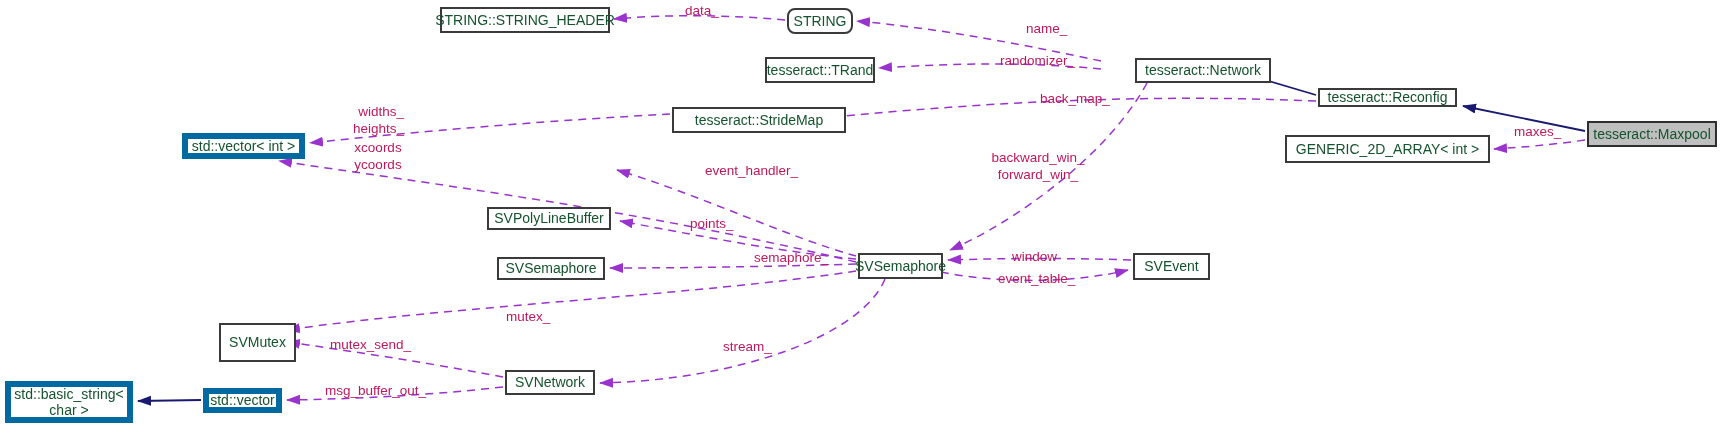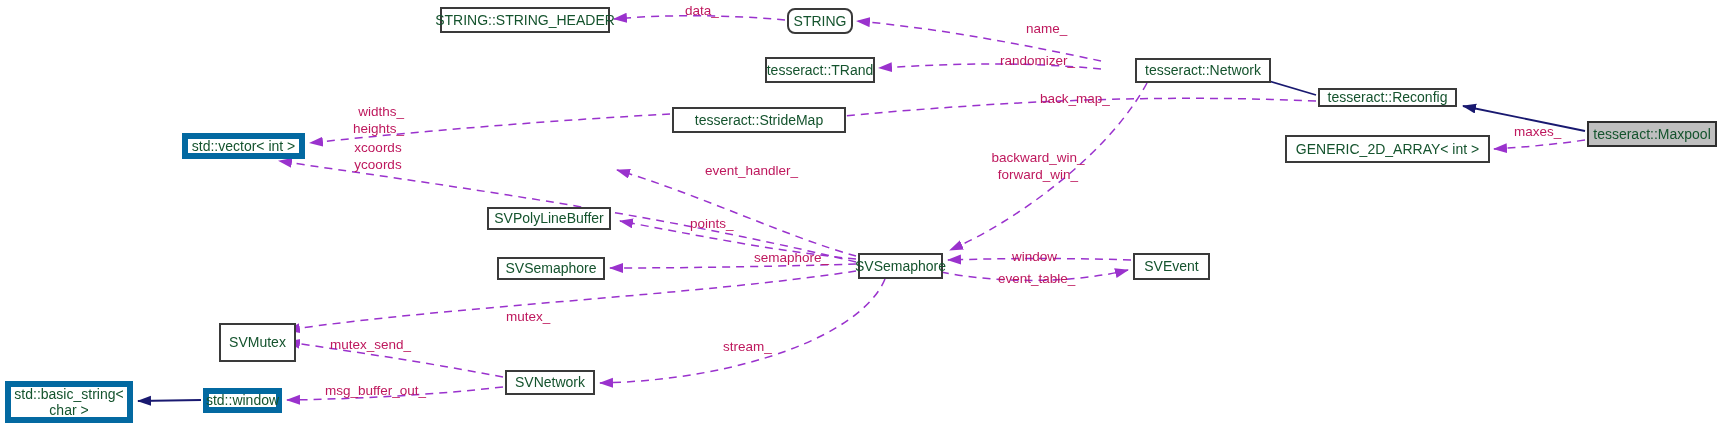--- a/index.html
+++ b/index.html
@@ -71,21 +71,21 @@
   <div class="node highlight" style="left:1587px;top:121px;width:130px;height:26px;">tesseract::Maxpool</div>
   <div class="node" style="left:1285px;top:135px;width:205px;height:28px;">GENERIC_2D_ARRAY&lt; int &gt;</div>
   <div class="node external" style="left:182px;top:133px;width:123px;height:26px;">std::vector&lt; int &gt;</div>
   <div class="node" style="left:672px;top:107px;width:174px;height:26px;">tesseract::StrideMap</div>
   <div class="node" style="left:487px;top:207px;width:124px;height:23px;">SVPolyLineBuffer</div>
   <div class="node" style="left:497px;top:257px;width:108px;height:23px;">SVSemaphore</div>
   <div class="node" style="left:858px;top:253px;width:85px;height:26px;">SVSemaphore</div>
   <div class="node" style="left:1133px;top:253px;width:77px;height:27px;">SVEvent</div>
   <div class="node" style="left:219px;top:323px;width:77px;height:39px;">SVMutex</div>
   <div class="node" style="left:505px;top:370px;width:90px;height:25px;">SVNetwork</div>
-  <div class="node external" style="left:203px;top:388px;width:79px;height:25px;">std::window</div>
+  <div class="node external" style="left:203px;top:388px;width:79px;height:25px;">std::vector</div>
   <div class="node external" style="left:5px;top:381px;width:128px;height:42px;">std::basic_string&lt;
 char &gt;</div>
 
   <div class="elabel" style="left:685px;top:3px;">data_</div>
   <div class="elabel" style="left:1026px;top:21px;">name_</div>
   <div class="elabel" style="left:1000px;top:53px;">randomizer_</div>
   <div class="elabel" style="left:1040px;top:91px;">back_map_</div>
   <div class="elabel right" style="left:340px;top:104px;width:64px;">widths_
 heights_</div>
   <div class="elabel center" style="left:351px;top:140px;width:54px;">xcoords

